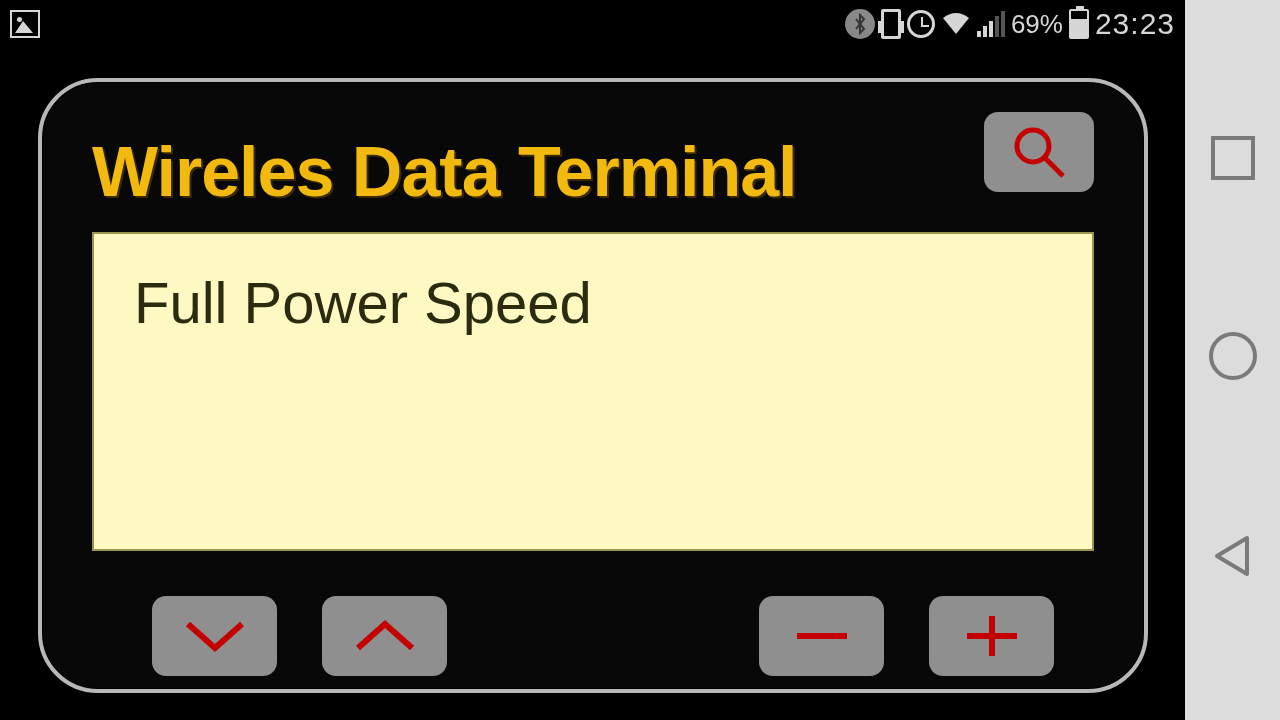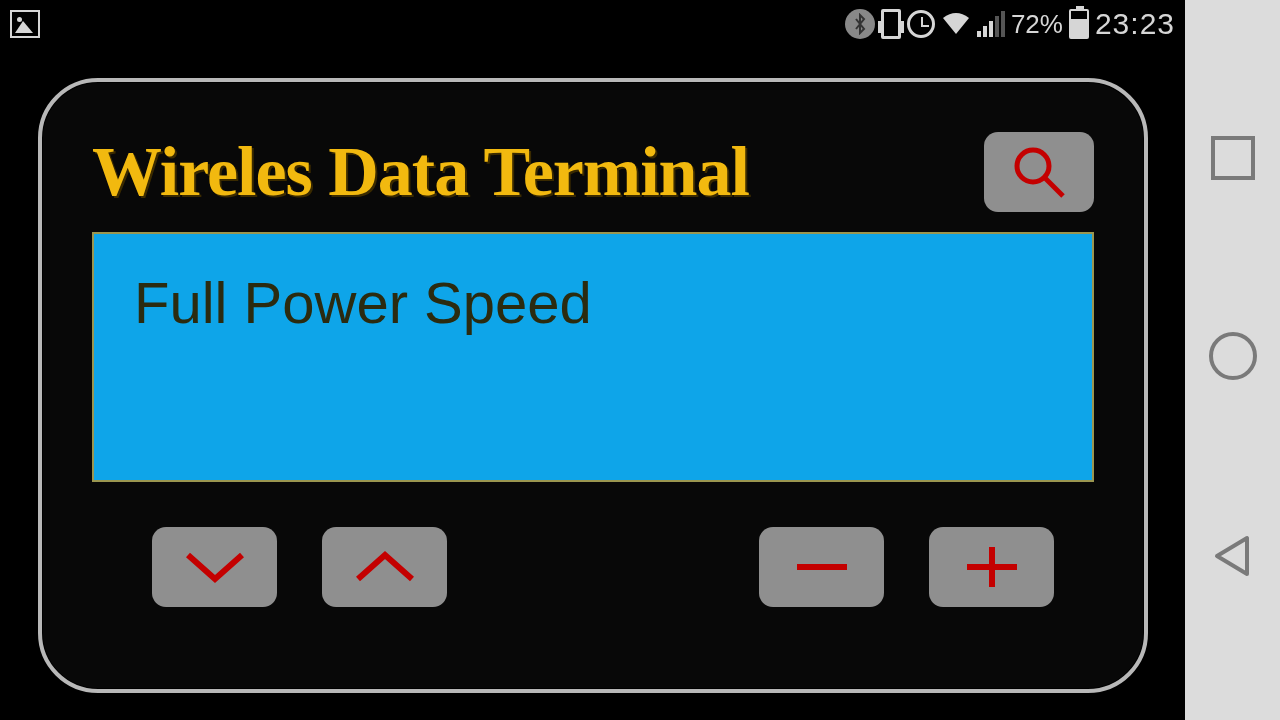--- a/index.html
+++ b/index.html
@@ -81,46 +81,45 @@
     width: 1110px;
     height: 615px;
     background: #080808;
     border: 4px solid #b8b8b8;
     border-radius: 60px;
     padding: 30px 30px 20px 30px;
     box-shadow: inset 0 0 0 1px #000;
   }
   .title-row {
     display: flex;
-    align-items: flex-end;
+    align-items: flex-start;
     justify-content: space-between;
     padding: 20px 20px 0 20px;
-    font-family: Liberation Serif, serif;
   }
   .title {
     color: #f2b90f;
     font-size: 70px;
     font-weight: bold;
     letter-spacing: -1px;
     text-shadow: 2px 2px 0 #3a2a00;
   }
   .search-btn {
     width: 110px;
     height: 80px;
     background: #8f8f8f;
     border-radius: 14px;
     display: flex;
     align-items: center;
     justify-content: center;
     margin-top: -20px;
   }
   .lcd {
     margin: 20px 20px 0 20px;
-    height: 250px;
-    background: #0ea5e9;
+    height: 319px;
+    background: #fef9c3;
     border: 2px solid #9a9650;
     color: #2b2b10;
     padding: 25px 40px;
     font-size: 58px;
     line-height: 1.5;
   }
   .btn-row {
     display: flex;
     justify-content: space-between;
     padding: 45px 60px 0 80px;
@@ -173,21 +172,21 @@
           <path d="M15 22 L2 6 Q15 -4 28 6 Z" fill="#d6d6d6"></path>
         </svg>
       </div>
       <div class="signal-icon">
         <span></span>
           <span></span>
           <span></span>
           <span></span>
           <span></span>
       </div>
-      <span class="battery-pct">72%</span>
+      <span class="battery-pct">69%</span>
       <div class="battery-icon"></div>
       <span class="clock-text">23:23</span>
     </div>
   </div>
 
   <div class="panel">
     <div class="title-row">
       <div class="title">Wireles Data Terminal</div>
       <div class="search-btn">
         <svg width="60" height="60" viewBox="0 0 60 60">

